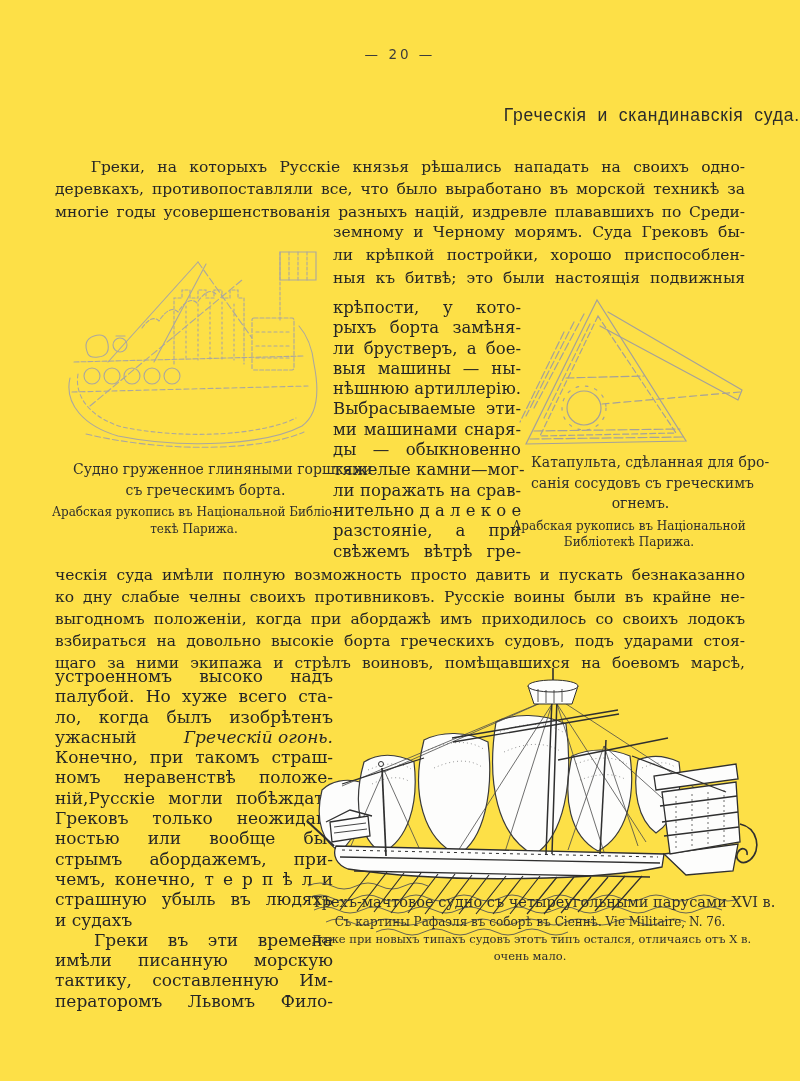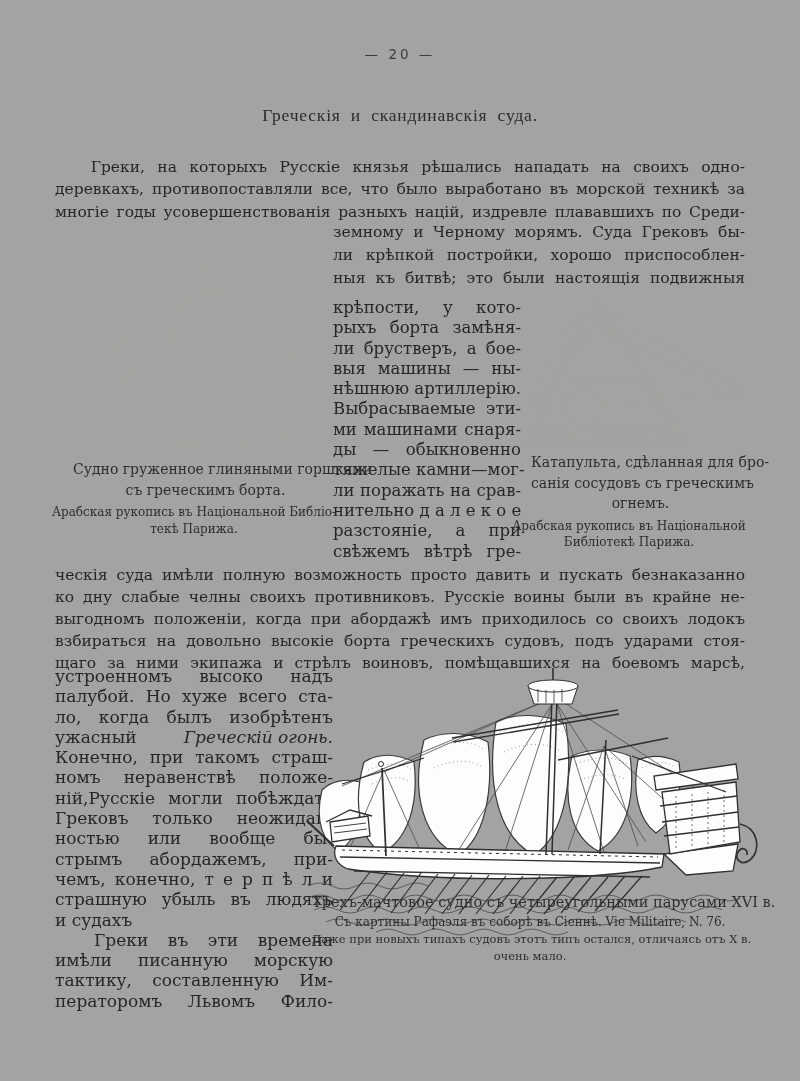--- a/index.html
+++ b/index.html
@@ -1,31 +1,31 @@
 <!DOCTYPE html>
 <html><head>
 <meta charset="utf-8">
 <style>
   html,body { margin:0; padding:0; background:#ffffff; }
   .page {
     position:relative; width:800px; height:1081px;
-    background:#a3a3a3; overflow:hidden;
+    background:#fde047; overflow:hidden;
     font-family:"DejaVu Serif", serif; color:#262626;
   }
   .tb { position:absolute; }
   .tb > div, .cap > div > div { white-space:nowrap; }
   .just > div { text-align:justify; text-align-last:justify; }
   .indent1 > div:first-child { text-indent:2.3em; }
   .pageno {
     position:absolute; top:46px; left:0; width:100%; text-align:center;
     font-family:"DejaVu Sans", sans-serif; font-size:13.5px; letter-spacing:3px; color:#3c3c3c;
   }
   .title {
-    position:absolute; top:105px; left:0; width:100%; text-align:center; margin:0;
-    font-family:Liberation Serif, serif; font-weight:normal;
+    position:absolute; top:105px; left:0; width:100%; text-align:right; margin:0;
+    font-family:Liberation Sans, sans-serif; font-weight:normal;
     font-size:17.5px; letter-spacing:0.8px; word-spacing:5px; color:#2b2b2b;
   }
   .para1 { left:55px; top:156px; width:690px; font-size:15.5px; line-height:22.3px; }
   .rightwide { left:333px; top:221px; width:412px; font-size:15.5px; line-height:23px; }
   .midcol { left:333px; top:291px; width:188px; font-size:16.5px; line-height:20.3px;margin-top:7px; }
   .para2 { left:55px; top:557px; width:690px; font-size:15.5px; line-height:21.9px;margin-top:8px; }
   .leftcol { left:55px; top:666px; width:278px; font-size:17px; line-height:20.3px; }
   .lcb > div:nth-child(9) { text-align-last:left; }
   .flexline { display:flex; justify-content:space-between; }
   .ital { font-style:italic; }

